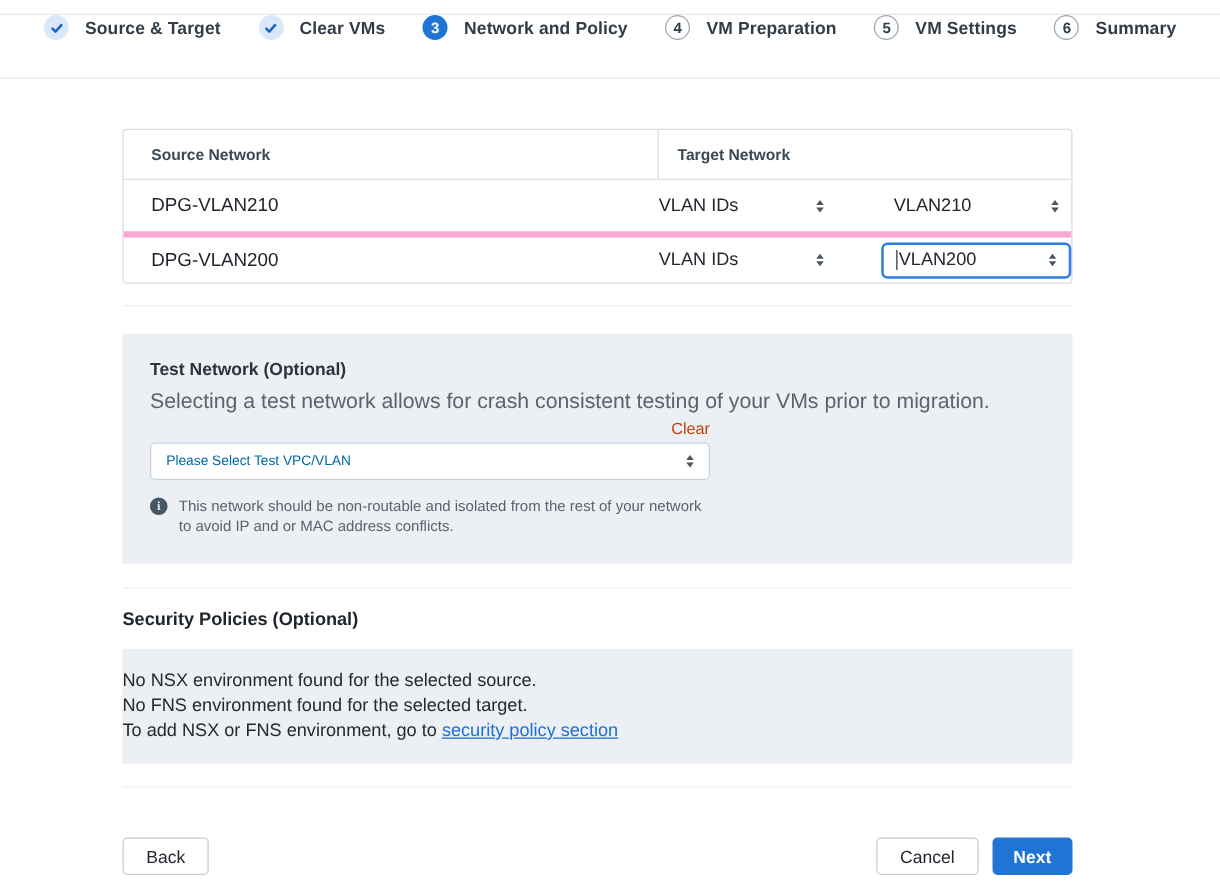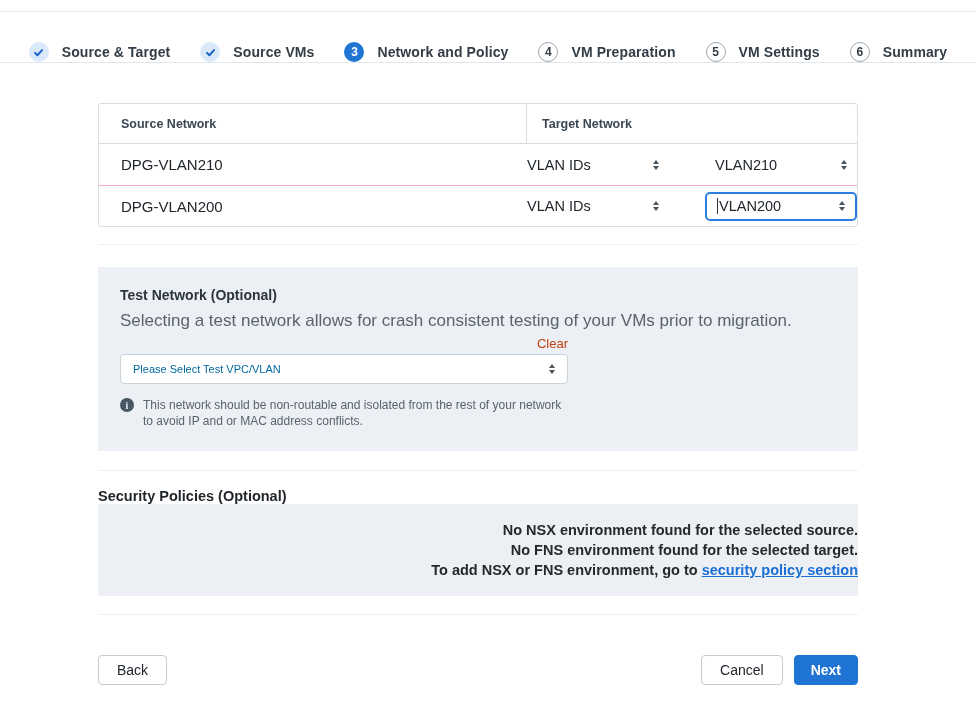--- a/index.html
+++ b/index.html
@@ -2,21 +2,21 @@
 <html><head>
 <meta charset="utf-8">
 <style>
   * { margin:0; padding:0; box-sizing:border-box; }
   html,body { width:976px; height:713px; background:#ffffff; font-family:"Liberation Sans", sans-serif; color:#2b353e; }
 
   
   .stepper-bar {
     margin-top:11px; height:52px;
     border-top:1px solid #e3e7ea; border-bottom:1px solid #e3e7ea;
-    display:flex; align-items:flex-end; justify-content:center; gap:30px;
+    display:flex; align-items:flex-start; justify-content:center; gap:30px;
   }
   .step { display:flex; align-items:center; gap:13px; cursor:default; }
   .step-circle {
     width:20px; height:20px; border-radius:50%; flex:0 0 auto;
     display:flex; align-items:center; justify-content:center;
     font-size:12px; font-weight:700;
   }
   .step-circle.complete { background:#d9e9fa; }
   .step-circle.active { background:#1f74d4; color:#ffffff; }
   .step-circle.upcoming { background:#ffffff; border:1px solid #9ba7b1; color:#333d47; font-weight:600; }
@@ -29,21 +29,21 @@
   .d2 { margin:19px 0 0 0; }
   .d3 { margin:18px 0 0 0; }
 
   
   .network-table { margin-top:40px; border:1px solid #d8dde2; border-radius:3px; background:#fff; }
   .nt-header { display:flex; height:40px; border-bottom:1px solid #d8dde2; }
   .nt-header .hcell { display:flex; align-items:center; font-size:12.5px; font-weight:700; color:#3b4853; }
   .hcell.src { width:427px; padding-left:22px; }
   .hcell.tgt { flex:1; padding-left:15px; border-left:1px solid #d8dde2; }
   .nt-row { display:flex; height:41px; align-items:center; }
-  .nt-row + .nt-row { border-top:1px solid #f9a8d4; }
+  .nt-row + .nt-row { border-top:5px solid #f9a8d4; }
   .cell-src { width:427px; padding-left:22px; font-size:15px; color:#21272d; }
   .cell-tgt { flex:1; display:flex; align-items:center; padding-left:15px; }
   .type-select { width:132px; display:flex; align-items:center; justify-content:space-between; font-size:14.5px; color:#21272d; cursor:pointer; }
   .value-select { margin-left:46px; width:152px; height:29px; display:flex; align-items:center; justify-content:space-between; padding:0 10px; font-size:14.5px; color:#21272d; cursor:pointer; border-radius:5px; }
   .value-select.focused { border:2px solid #2b7de1; background:#fff; }
   .caret { display:inline-block; width:1px; height:16px; background:#2b353e; margin-right:1px; }
   .val-text { display:flex; align-items:center; }
 
   
   .spinner { display:inline-flex; flex-direction:column; align-items:center; gap:2px; }
@@ -57,21 +57,21 @@
   .tn-desc { margin-top:8px; font-size:17px; color:#5a646d; }
   .clear-row { width:448px; text-align:right; margin-top:3px; }
   .clear-link { font-size:13px; color:#c2410c; text-decoration:none; cursor:pointer; }
   .tn-select { margin-top:2px; width:448px; height:30px; background:#fff; border:1px solid #c9d2d9; border-radius:4px; display:flex; align-items:center; justify-content:space-between; padding:0 12px; font-size:11px; color:#0369a1; cursor:pointer; }
   .info-row { margin-top:13px; display:flex; gap:9px; }
   .info-icon { width:14px; height:14px; margin-top:1px; flex:0 0 auto; border-radius:50%; background:#475663; color:#eceff3; font-size:10px; font-weight:700; display:flex; align-items:center; justify-content:center; font-family:"Liberation Serif", serif; }
   .info-text { font-size:12px; line-height:16px; color:#59646d; }
 
   
   .sec-title { margin-top:17px; font-size:14.5px; font-weight:700; color:#1e2429; }
-  .sec-panel { padding:16px 0 16px 0; text-align:right;font-weight:bold; }
+  .sec-panel { margin-top:15px; padding:16px 0 16px 0; text-align:left; }
   .sec-line { font-size:14.5px; line-height:20px; color:#24292e; }
   .sec-link { color:#1b6fd6; text-decoration:underline; cursor:pointer; }
 
   
   .footer { margin-top:40px; display:flex; align-items:center; }
   .btn { height:30px; border-radius:4px; font-family:"Liberation Sans", sans-serif; font-size:14px; display:inline-flex; align-items:center; justify-content:center; cursor:pointer; }
   .btn-outline { background:#ffffff; border:1px solid #c3cbd4; color:#21272e; font-weight:400; padding:0 18px; }
   .btn-primary { background:#1f74d4; border:1px solid #1f74d4; color:#ffffff; font-weight:700; padding:0 16px; margin-left:11px; }
   .spacer { flex:1; }
 </style>
@@ -88,21 +88,21 @@
     </span>
     <span class="step-label">Source &amp; Target</span>
   </div>
 
   <div class="step">
     <span class="step-circle complete">
       <svg width="11" height="11" viewBox="0 0 12 12">
           <path d="M2.2 6.4l2.6 2.6L9.9 3.4" stroke="#1a65c5" stroke-width="2.2" fill="none" stroke-linecap="round" stroke-linejoin="round"></path>
         </svg>
     </span>
-    <span class="step-label">Source VMs</span>
+    <span class="step-label">Clear VMs</span>
   </div>
 
   <div class="step">
     <span class="step-circle active">3</span>
     <span class="step-label">Network and Policy</span>
   </div>
 
   <div class="step">
     <span class="step-circle upcoming">4</span>
     <span class="step-label">VM Preparation</span>

